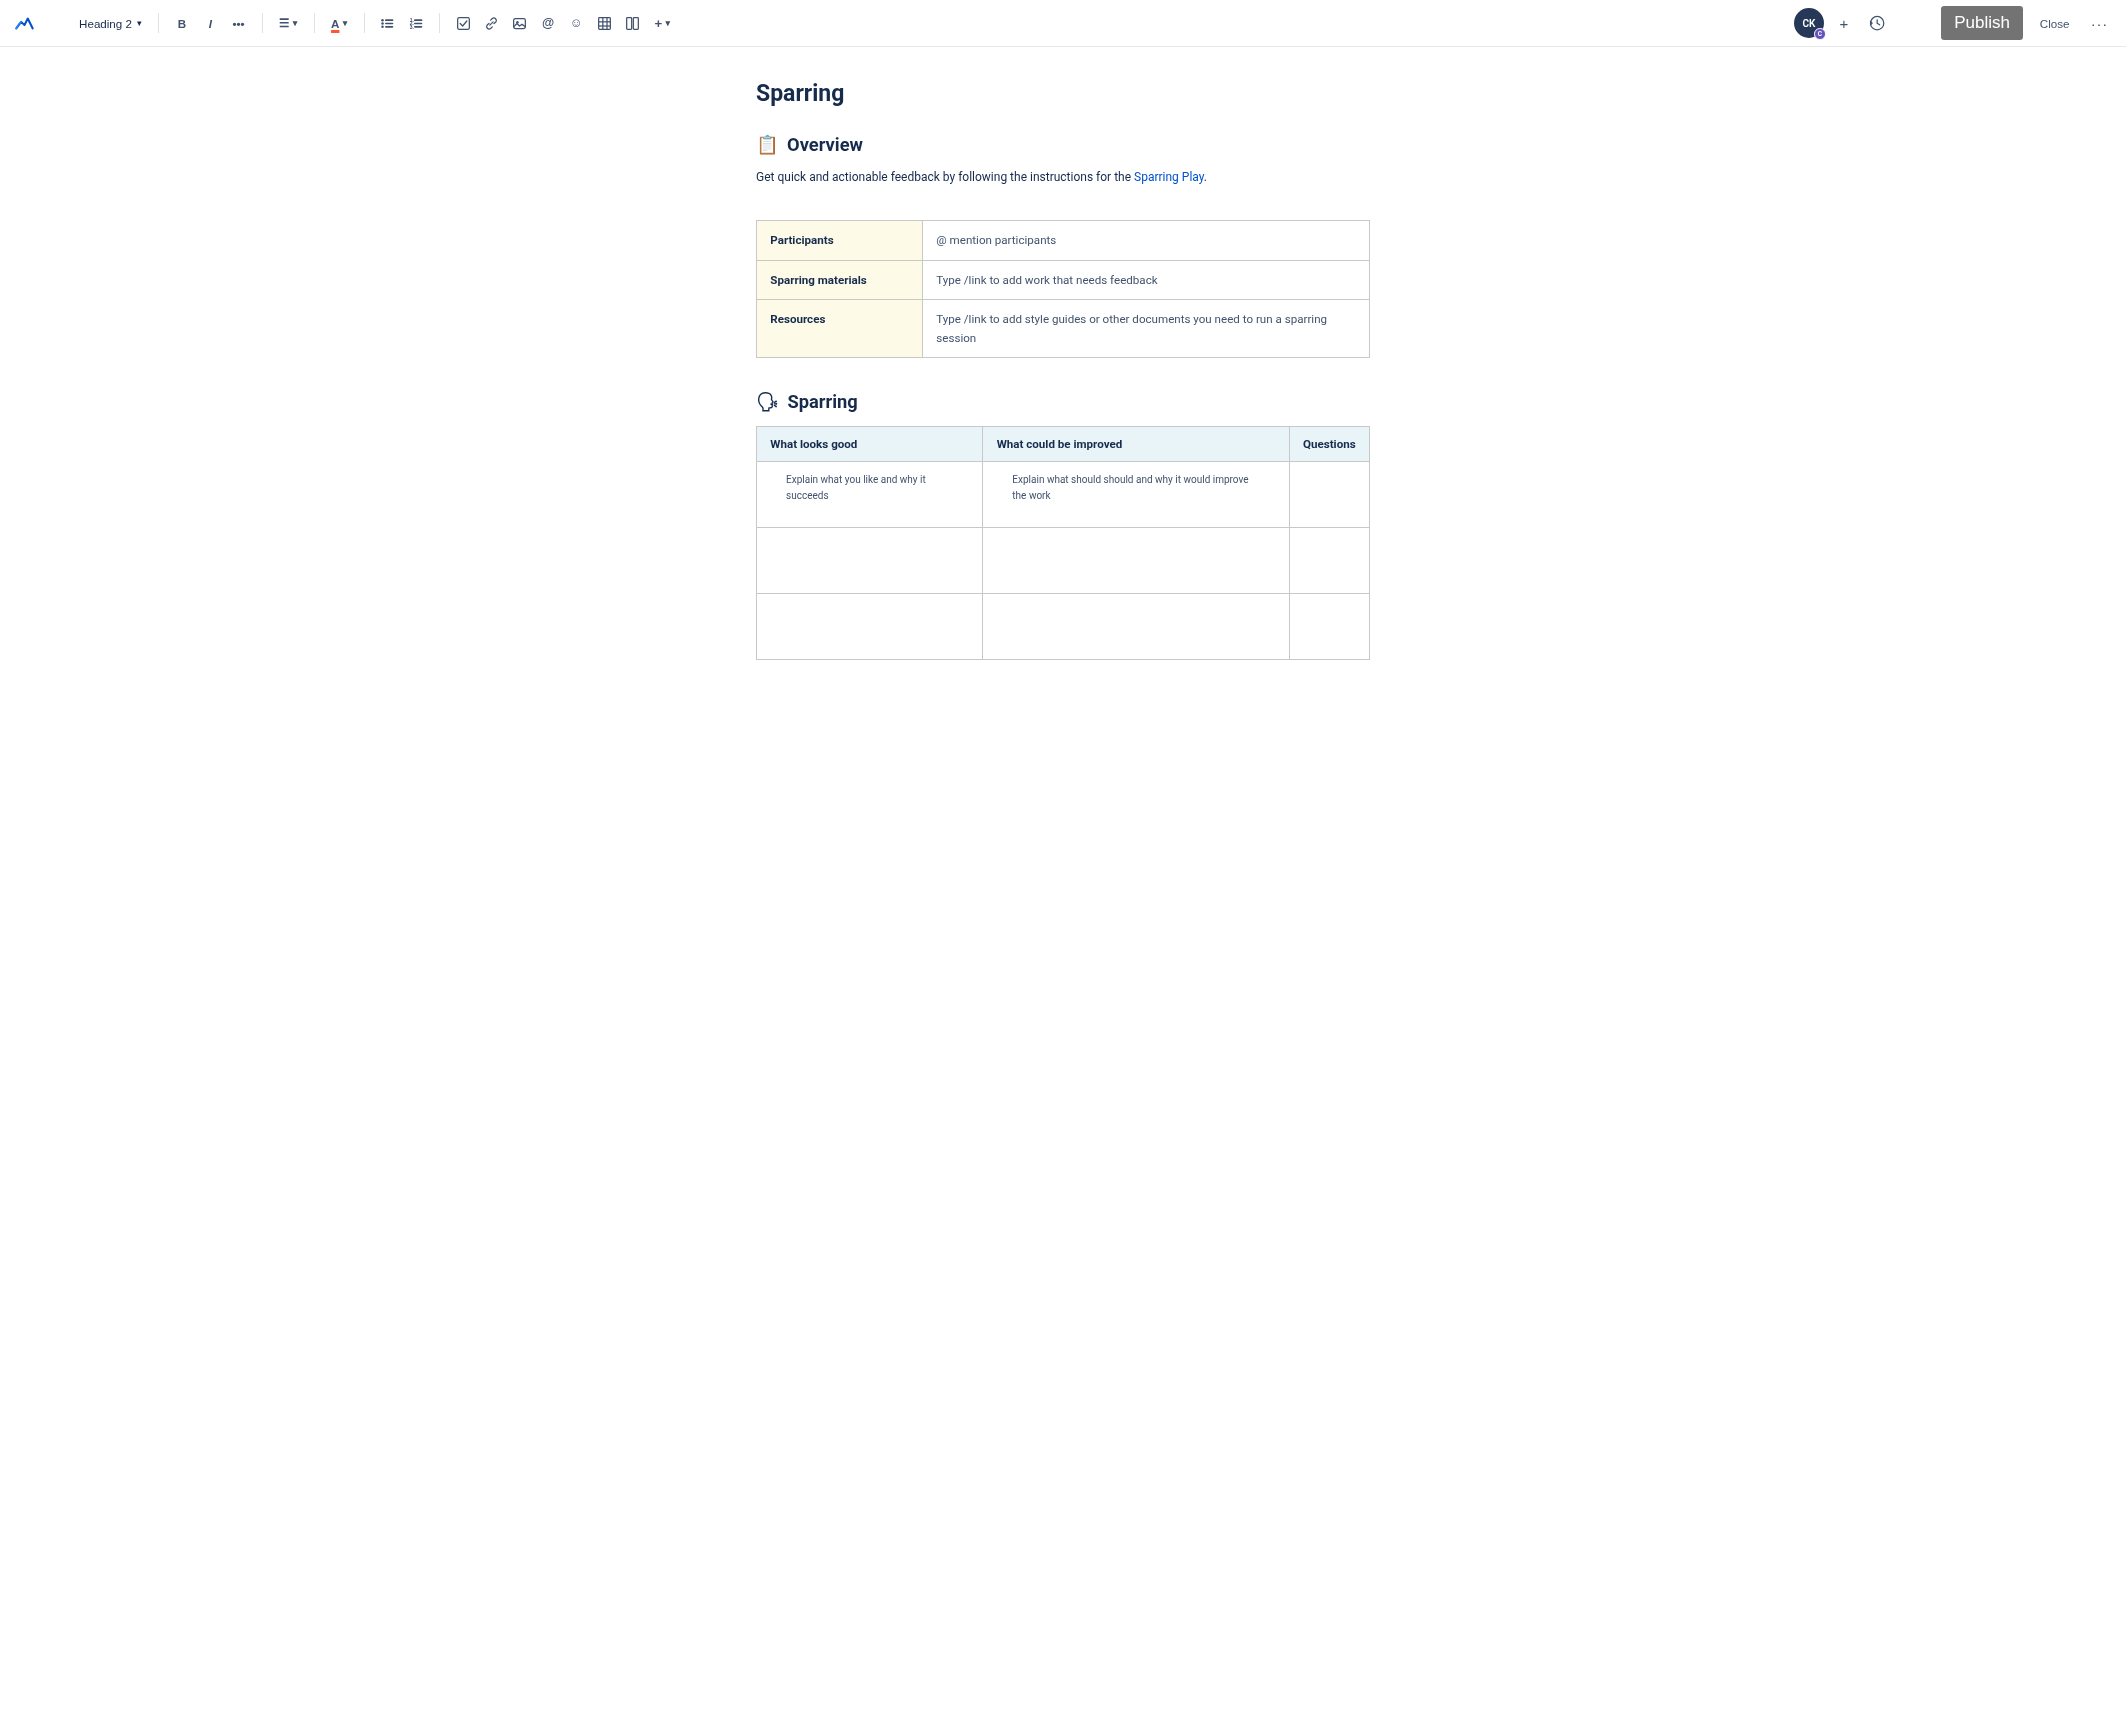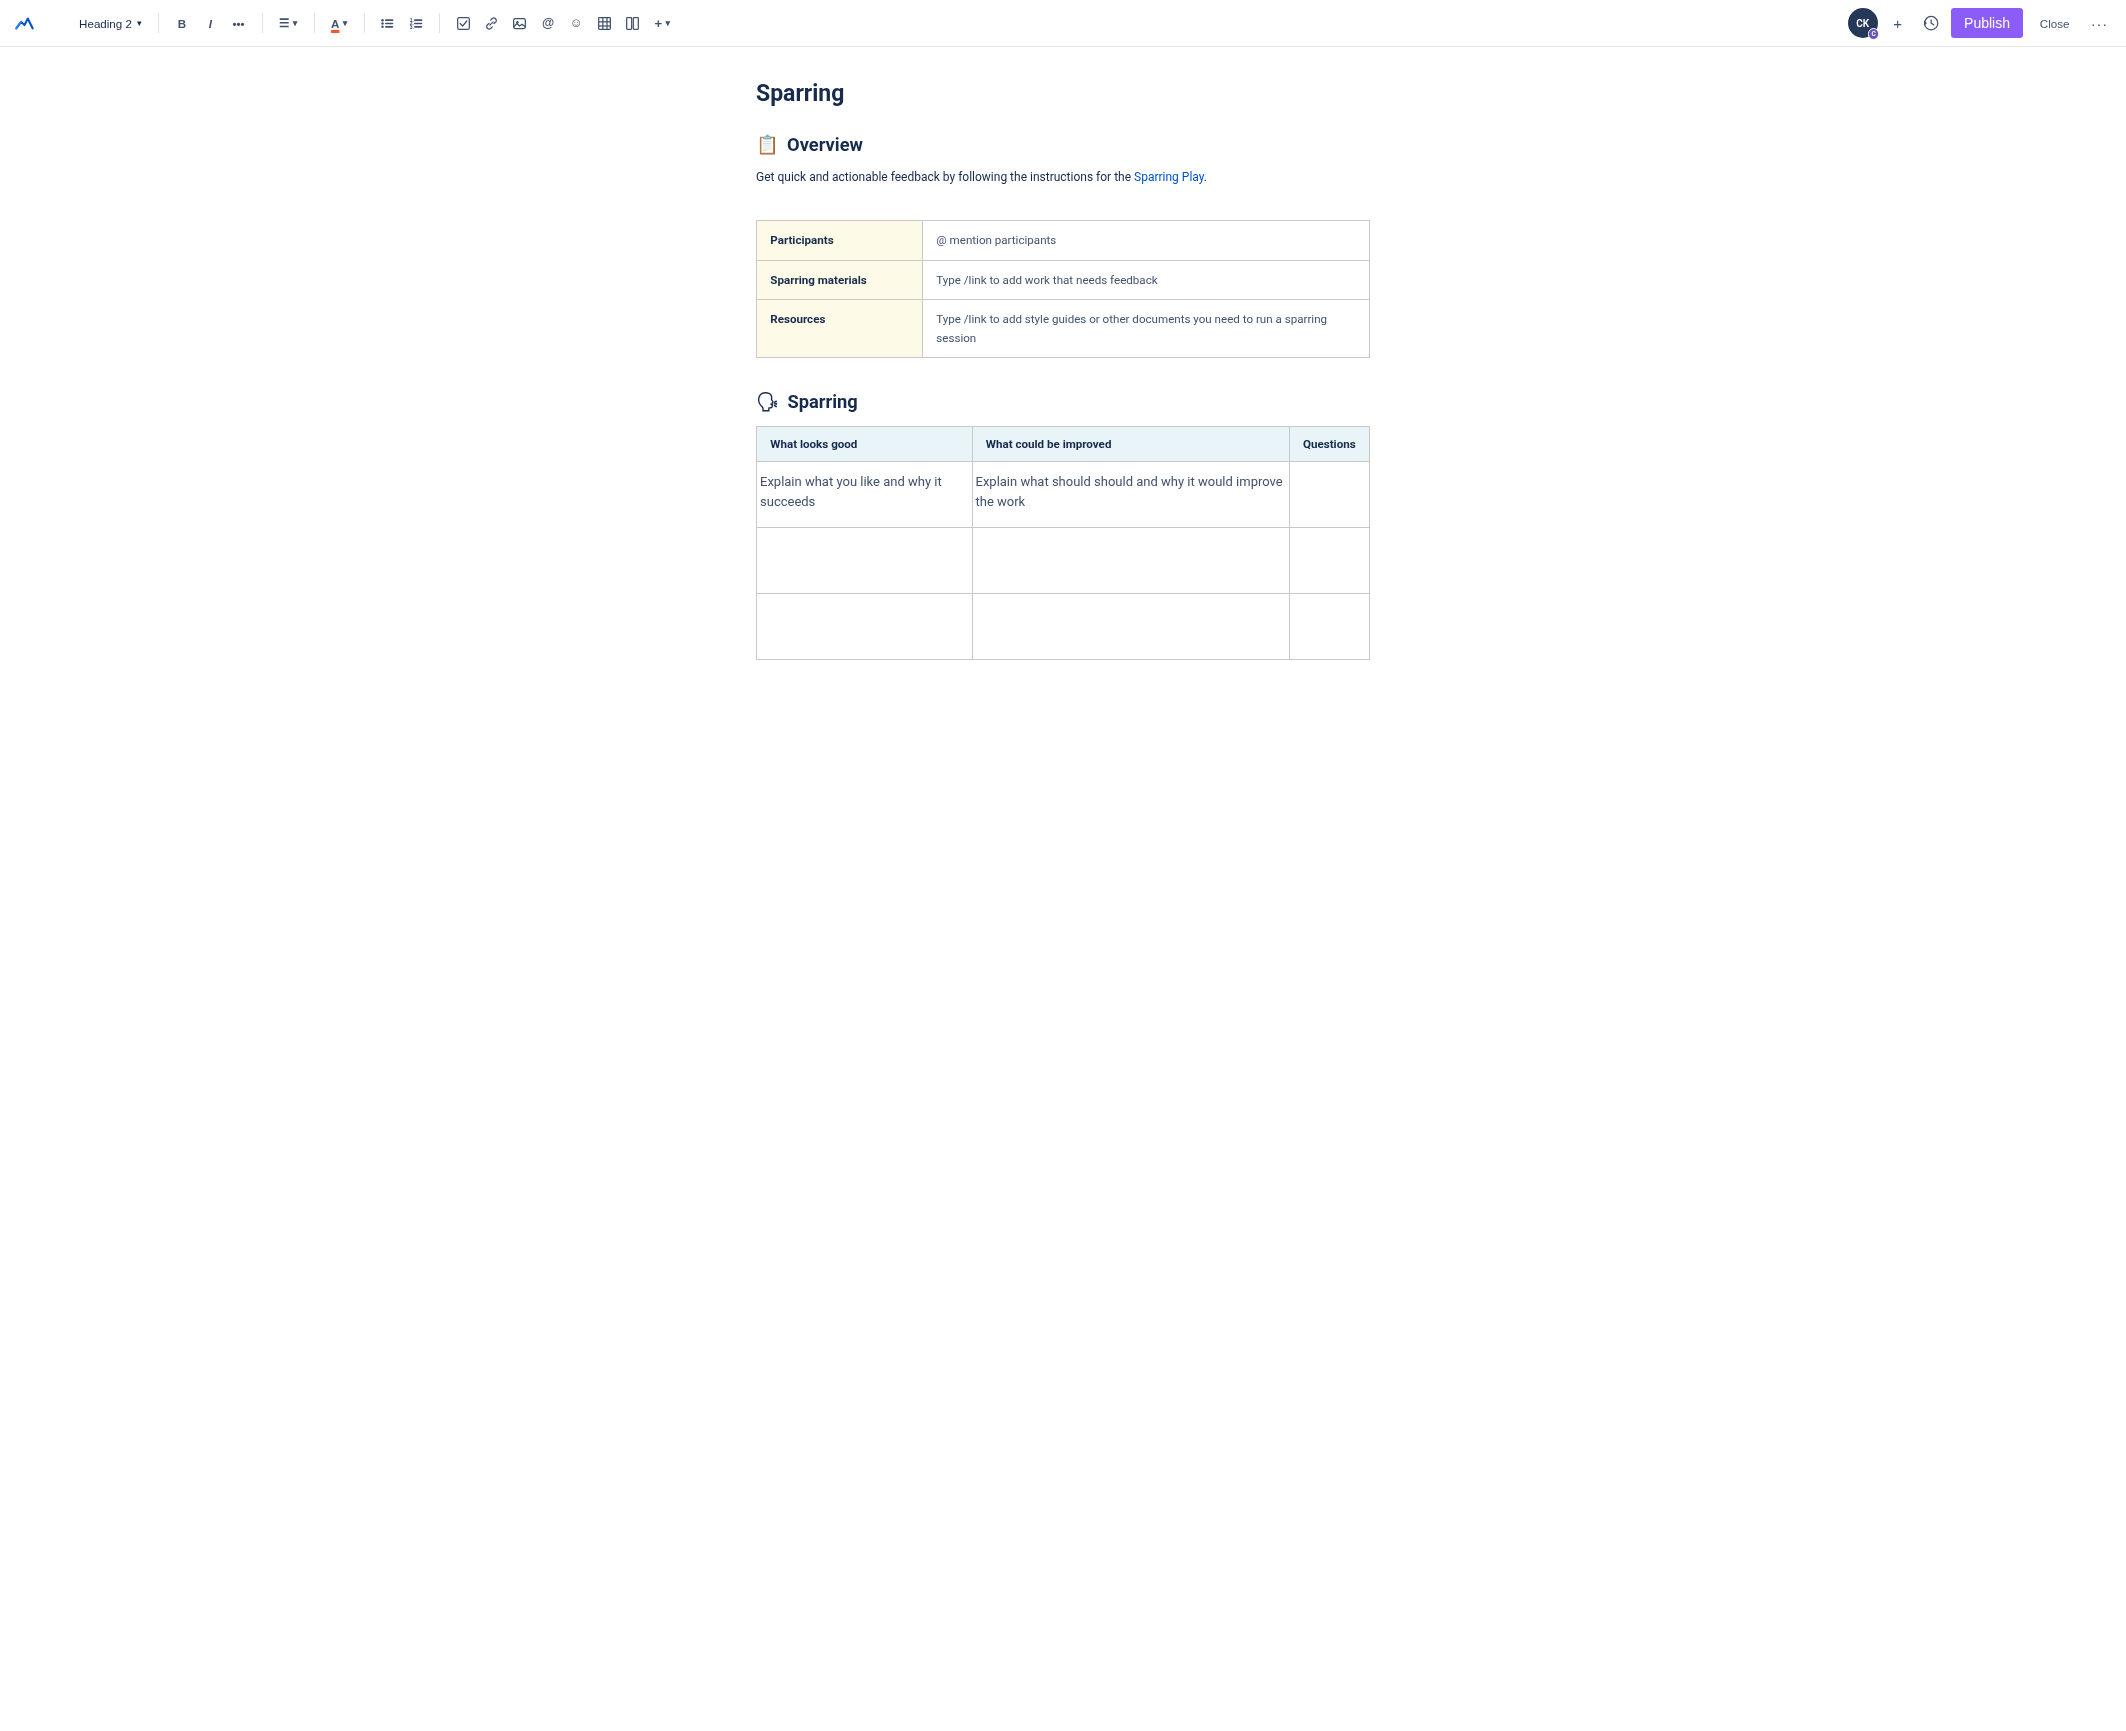--- a/index.html
+++ b/index.html
@@ -144,28 +144,29 @@
       height: 26.6px;
       display: flex;
       align-items: center;
       justify-content: center;
       cursor: pointer;
       color: #42526e;
       font-size: 13.3px;
     }
 
     .publish-btn {
-      background: #8b5cf6;
+      background: #737373;
       color: white;
       border: none;
       border-radius: 3.3px;
       padding: 6.6px 13.3px;
-      font-size: 14px;
+      font-size: 17px;
       font-weight: 500;
       cursor: pointer;
+      margin-left: 44px;
     }
 
     .close-btn {
       background: transparent;
       border: none;
       color: #42526e;
       font-size: 11.6px;
       cursor: pointer;
       padding: 6.6px 10px;
     }
@@ -266,24 +267,24 @@
       background: #e8f4f8;
       padding: 10px 13.3px;
       text-align: left;
       font-weight: 700;
       font-size: 11.6px;
       border: 0.8px solid #c8c8c8;
       color: #172b4d;
     }
 
     .sparring-table td {
-      padding: 10px 3px;
+      padding: 10px 29px;
       border: 0.8px solid #c8c8c8;
       vertical-align: top;
-      font-size: 13px;
+      font-size: 10px;
       color: #42526e;
       min-height: 66px;
       line-height: 1.6;
     }
 
     .sparring-table .data-row td {
       height: 66px;
     }
 
     .sparring-section {

